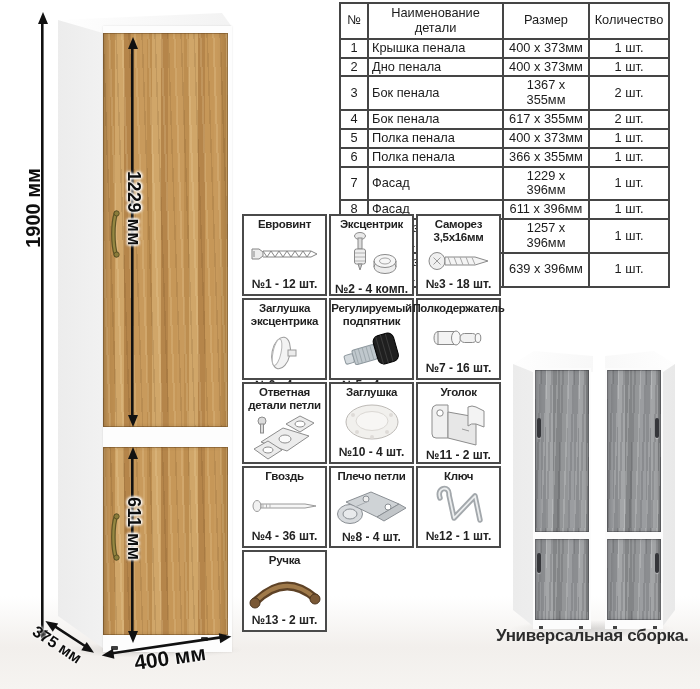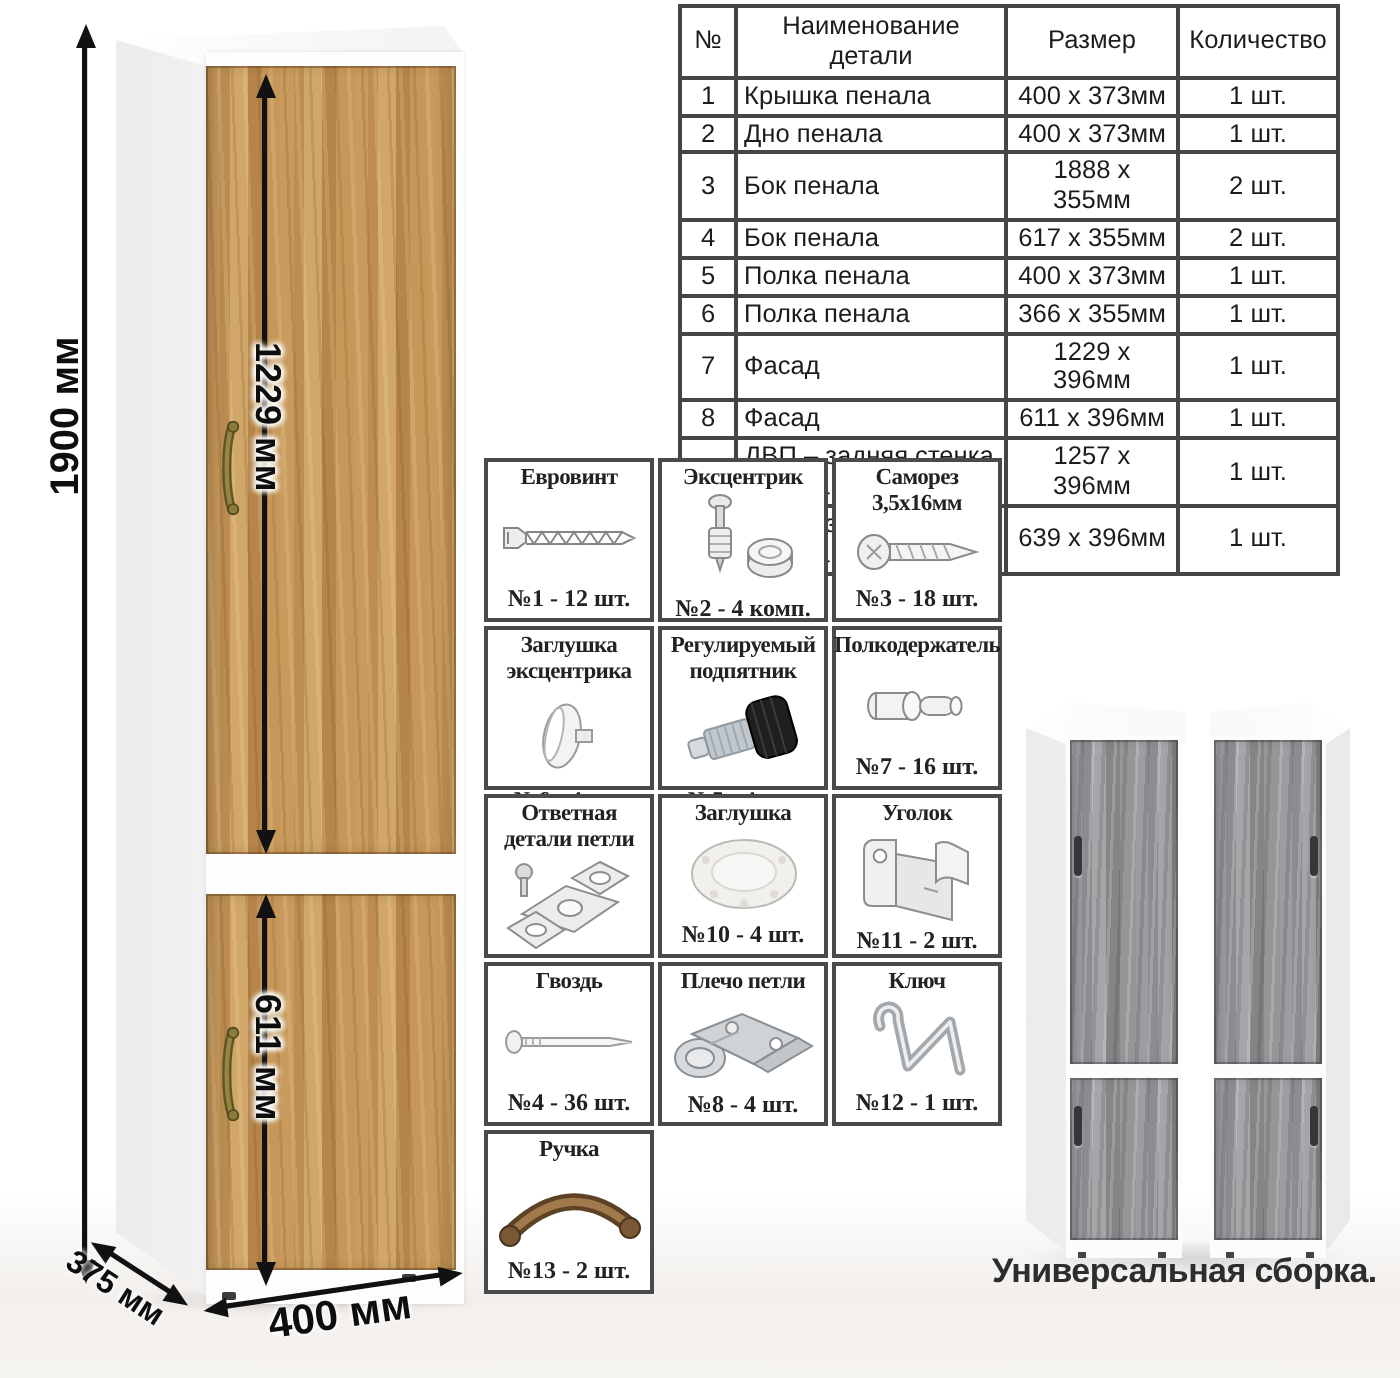--- a/index.html
+++ b/index.html
@@ -92,22 +92,22 @@
   .parts th,.parts td{border:2px solid #454545;font-weight:400;font-size:12.8px;line-height:1.16;
       padding:1px 3px;text-align:center;vertical-align:middle;color:#1c1c1c;}
   .parts th{padding:2px 3px;}
   .c0{width:20px;}
   .c1{width:127px;}
   td.c1{text-align:left;}
   .c2{width:78px;}
   .c3{width:72px;}
 
   
-  .hw-grid{position:absolute;left:242px;top:229px;display:grid;z-index:2;
-      grid-template-columns:repeat(3,85px);grid-auto-rows:82px;gap:2px;font-family:Liberation Serif, serif;}
+  .hw-grid{position:absolute;left:242px;top:214px;display:grid;z-index:2;
+      grid-template-columns:repeat(3,85px);grid-auto-rows:82px;gap:2px;}
   .hw-cell{border:2px solid #4a4a4a;background:#fff;box-sizing:border-box;
       display:flex;flex-direction:column;align-items:center;justify-content:space-between;
       padding:2px 1px;overflow:visible;}
   .hw-title{font-weight:700;font-size:11.5px;line-height:1.1;text-align:center;
       letter-spacing:-.3px;color:#222;white-space:normal;}
   .hw-ico{flex:1;display:flex;align-items:center;justify-content:center;}
   .hw-qty{font-weight:700;font-size:12px;line-height:1.1;color:#222;padding-bottom:1px;}
 
   
   .duo{left:505px;top:348px;width:180px;height:292px;z-index:1;}
@@ -198,21 +198,21 @@
         </tr>
         <tr>
           <td class="c0">2</td>
           <td class="c1">Дно пенала</td>
           <td class="c2">400 х 373мм</td>
           <td class="c3">1 шт.</td>
         </tr>
         <tr>
           <td class="c0">3</td>
           <td class="c1">Бок пенала</td>
-          <td class="c2">1888 х 355мм</td>
+          <td class="c2">1367 х 355мм</td>
           <td class="c3">2 шт.</td>
         </tr>
         <tr>
           <td class="c0">4</td>
           <td class="c1">Бок пенала</td>
           <td class="c2">617 х 355мм</td>
           <td class="c3">2 шт.</td>
         </tr>
         <tr>
           <td class="c0">5</td>

